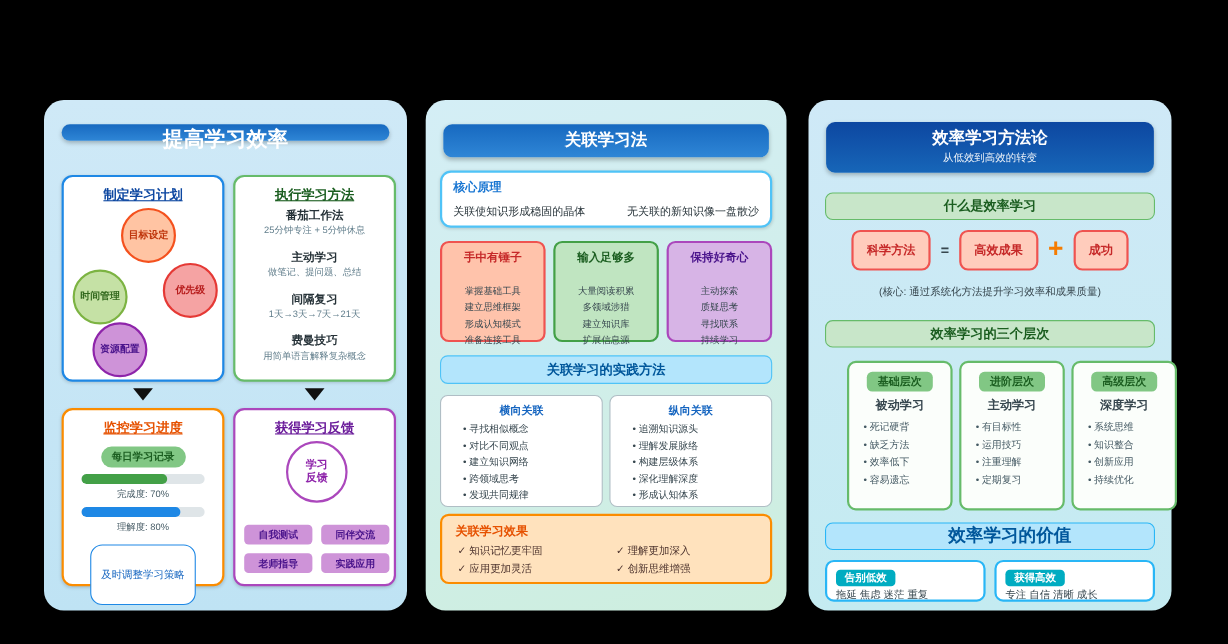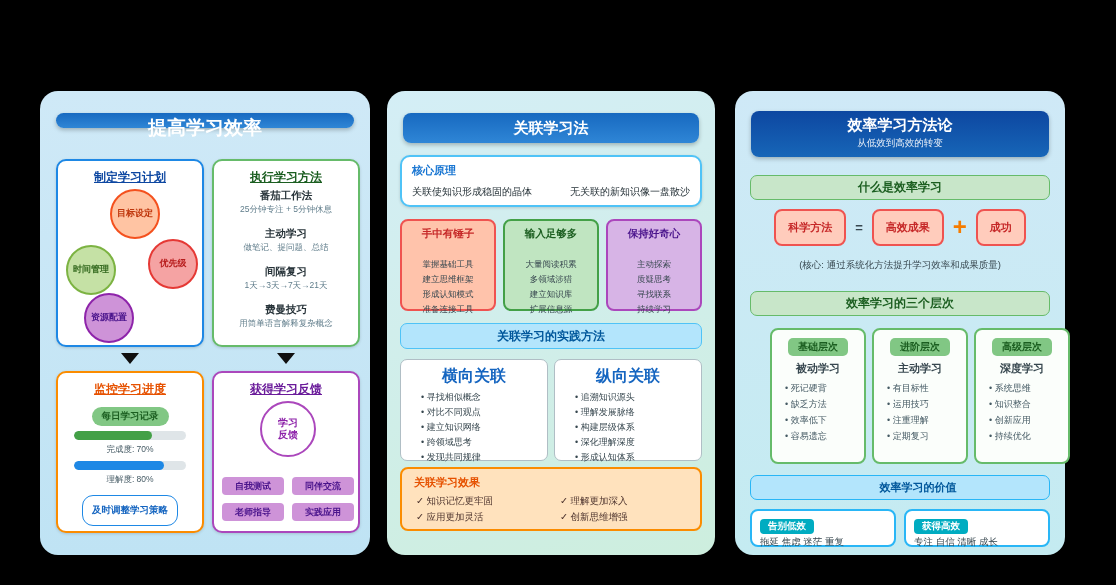--- a/index.html
+++ b/index.html
@@ -31,61 +31,61 @@
            border-right:9px solid transparent; border-top:11px solid #101010; }
 
   .cwrap { position:absolute; left:0; right:0; text-align:center; }
   .gpill { display:inline-block; background:#81c784; color:#1b5e20; font-size:9.5px;
            font-weight:bold; padding:3px 10px; border-radius:10px; }
   .track { position:absolute; left:16px; right:16px; height:9px; background:#dfe5e8;
            border-radius:5px; overflow:hidden; }
   .fill  { height:100%; border-radius:5px; }
   .plabel{ position:absolute; left:0; right:0; text-align:center; font-size:8.5px; color:#455a64; }
   .adjust{ display:inline-block; background:#fff; border:1.5px solid #1e88e5; color:#1565c0;
-           font-size:9.5px; font-weight:bold; padding:8px 9px; border-radius:11px;text-align:center; }
+           font-size:9.5px; font-weight:normal; padding:20px 9px; border-radius:11px;text-align:center; }
 
   .fcircle { position:absolute; left:46px; top:28px; width:56px; height:56px; background:#fff;
              border:2.5px solid #ab47bc; border-radius:50%; display:flex; align-items:center; justify-content:center; }
   .fcircle span { width:24px; font-size:10px; font-weight:bold; color:#8e24aa;
                   text-align:center; line-height:12px; }
   .fpill { position:absolute; width:62px; height:18px; line-height:18px; background:#ce93d8;
            color:#4a148c; font-size:9px; font-weight:bold; text-align:center; border-radius:4px; }
 
   .pillar { position:absolute; top:128px; width:96px; height:92px; border:2px solid; border-radius:8px; }
   .ptitle { margin-top:6px; text-align:center; font-size:10.5px; font-weight:bold; }
   .pitem  { text-align:center; font-size:8.5px; color:#37474f; line-height:15px; }
   .pitem.first { margin-top:16px; }
 
   .bluebar { position:absolute; left:13px; right:13px; height:26px; line-height:24px;
              background:#b3e5fc; border:1.5px solid #4fc3f7; border-radius:7px;
              text-align:center; font-weight:bold; font-size:12px; color:#01579b; }
 
   .pbox { position:absolute; top:268px; width:148px; height:102px; background:#fff;
           border:1.5px solid #b0bec5; border-radius:7px; padding-top:6px; }
-  .pbtitle { text-align:center; font-size:16px; font-weight:bold; color:#1565c0; }
+  .pbtitle { text-align:center; font-size:10px; font-weight:bold; color:#1565c0; }
   .pbitem  { font-size:9px; color:#37474f; line-height:15px; padding-left:20px; }
   .pbitem.first { margin-top:3px; }
 
   .ebox { position:absolute; left:13px; right:13px; top:376px; height:64px; background:#ffe2bd;
           border:2px solid #fb8c00; border-radius:8px; }
   .etitle { position:absolute; left:12px; top:6px; font-size:11px; font-weight:bold; color:#e65100; }
   .eitem  { position:absolute; font-size:9.5px; color:#4e342e; }
 
   .hdr3 { position:absolute; left:16px; right:16px; top:20px; height:46px; border-radius:8px;
           background:linear-gradient(180deg,#0d47a1,#1766b8); color:#fff; text-align:center;
           padding-top:5px; box-shadow:0 2px 4px rgba(0,0,0,.25); }
   .hdr3-title { font-size:15px; font-weight:bold; }
   .hdr3-sub   { font-size:9.5px; margin-top:2px; opacity:.92; }
 
   .greenbar { position:absolute; left:15px; right:15px; height:25px; line-height:23px;
               background:#c8e6c9; border:1.5px solid #66bb6a; border-radius:7px;
               text-align:center; font-size:12px; font-weight:bold; color:#1b5e20; }
   .bluebar3 { position:absolute; left:15px; right:15px; height:25px; line-height:23px;
               background:#b3e5fc; border:1.5px solid #29b6f6; border-radius:7px;
-              text-align:center; font-size:11px; font-weight:bold; color:#01579b;padding-left:36px; }
+              text-align:center; font-size:16px; font-weight:bold; color:#01579b;padding-left:36px; }
 
   .formula { position:absolute; left:0; right:0; top:116px; height:40px; display:flex;
              align-items:center; justify-content:center; gap:9px; }
   .fbox  { background:#ffccbc; border:2px solid #ef5350; border-radius:8px; padding:9px 12px;
            font-size:11px; font-weight:bold; color:#c62828; }
   .feq   { font-size:13px; font-weight:bold; color:#37474f; }
   .fplus { font-size:24px; font-weight:bold; color:#f57c00; }
   .note  { position:absolute; left:0; right:0; top:168px; text-align:center;
            font-size:9.5px; color:#37474f; }
 

